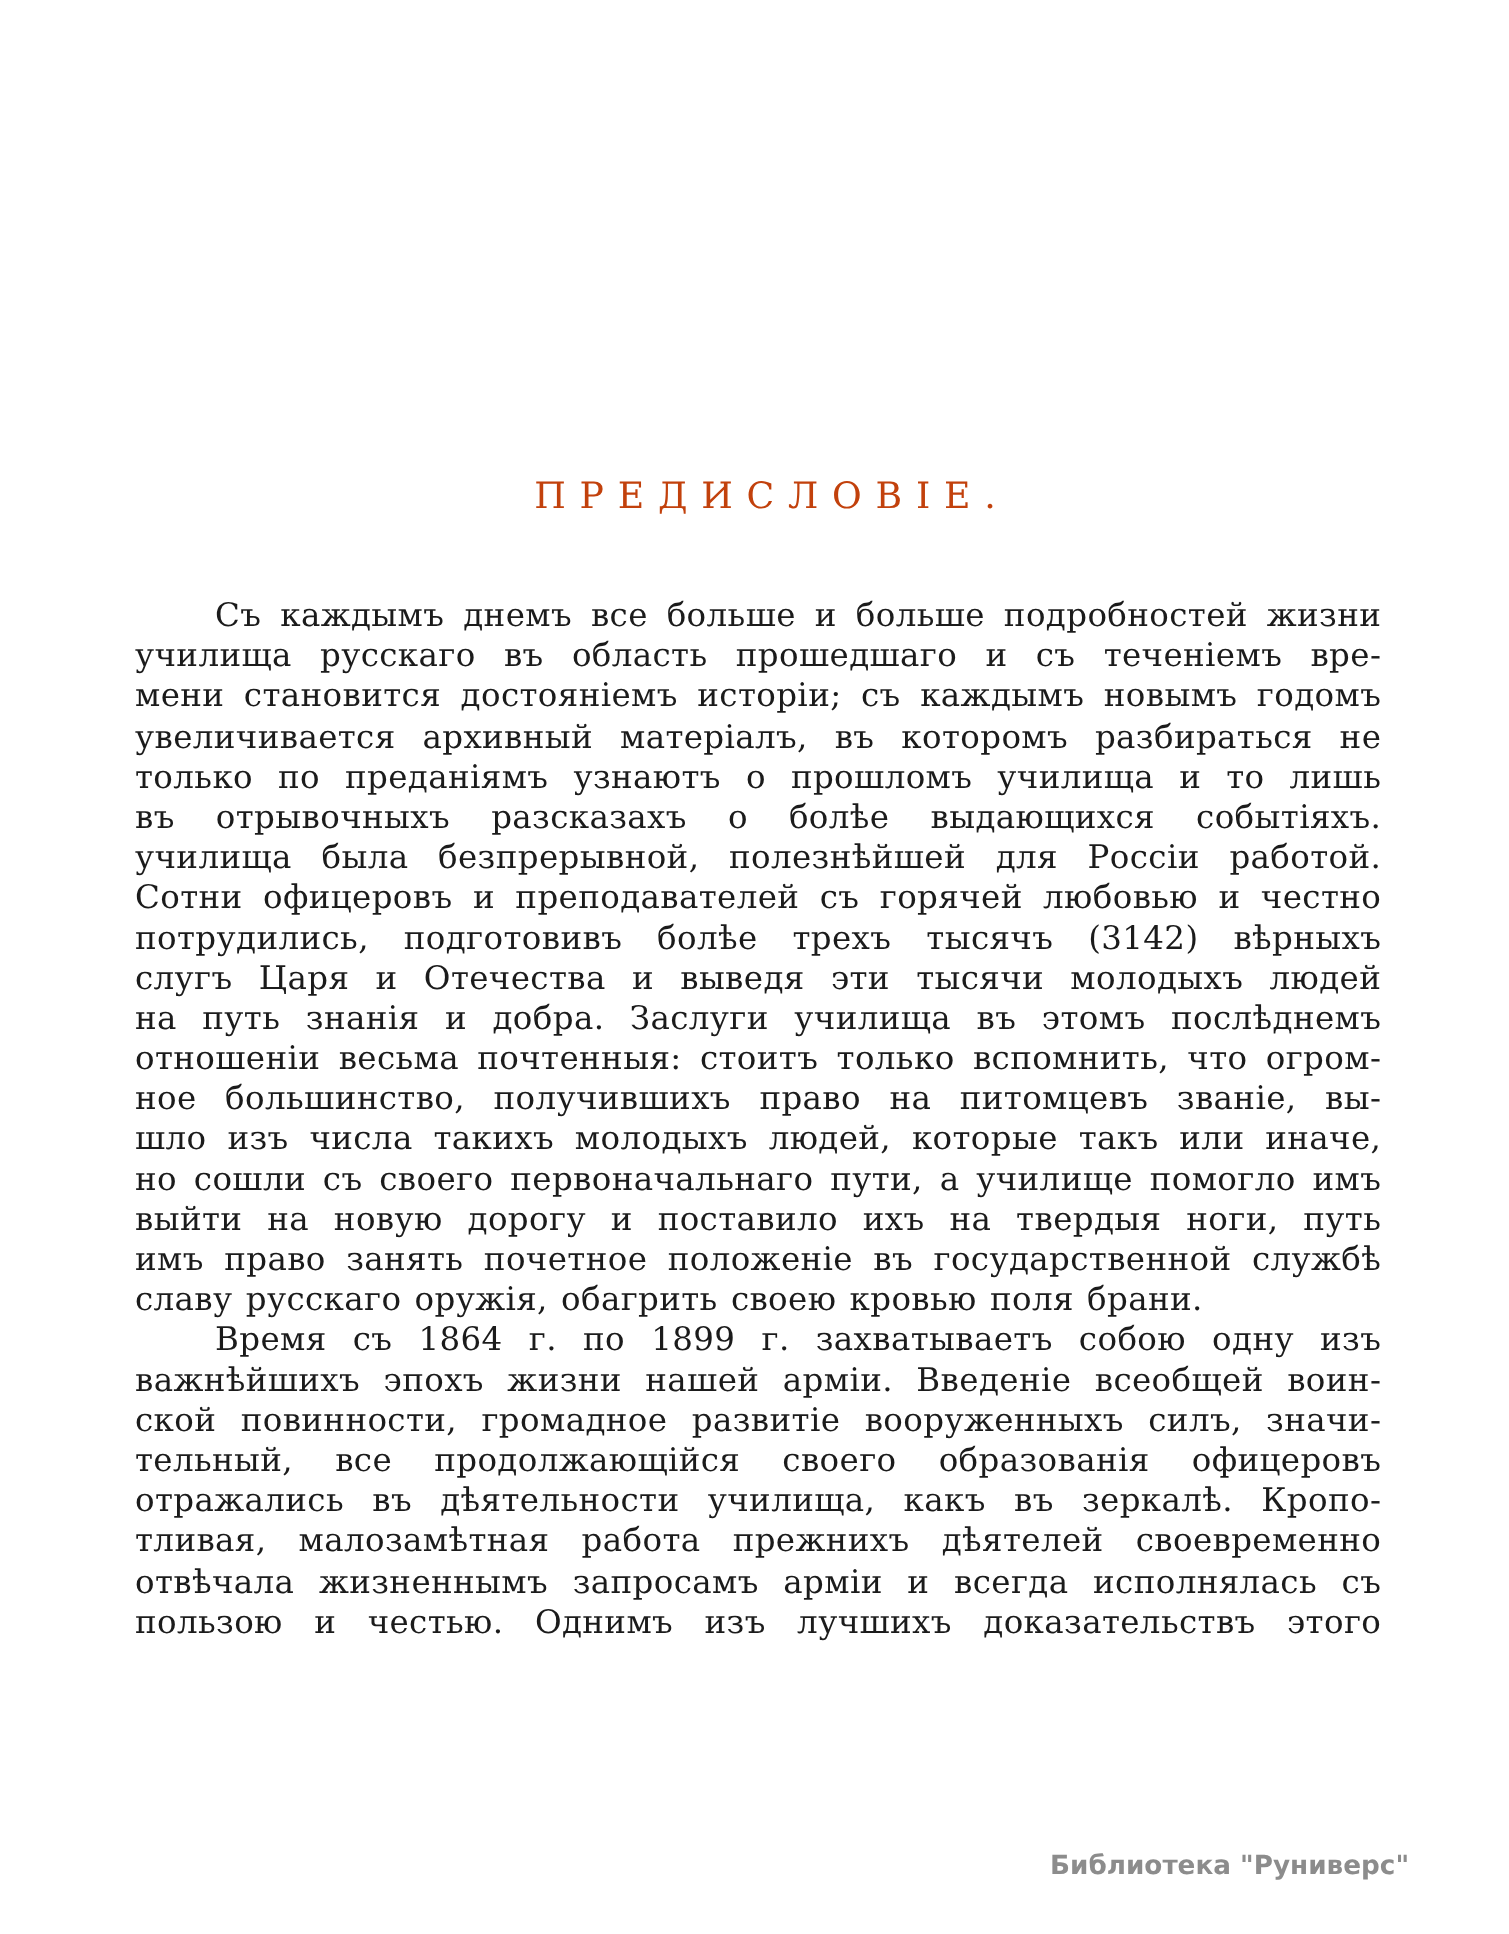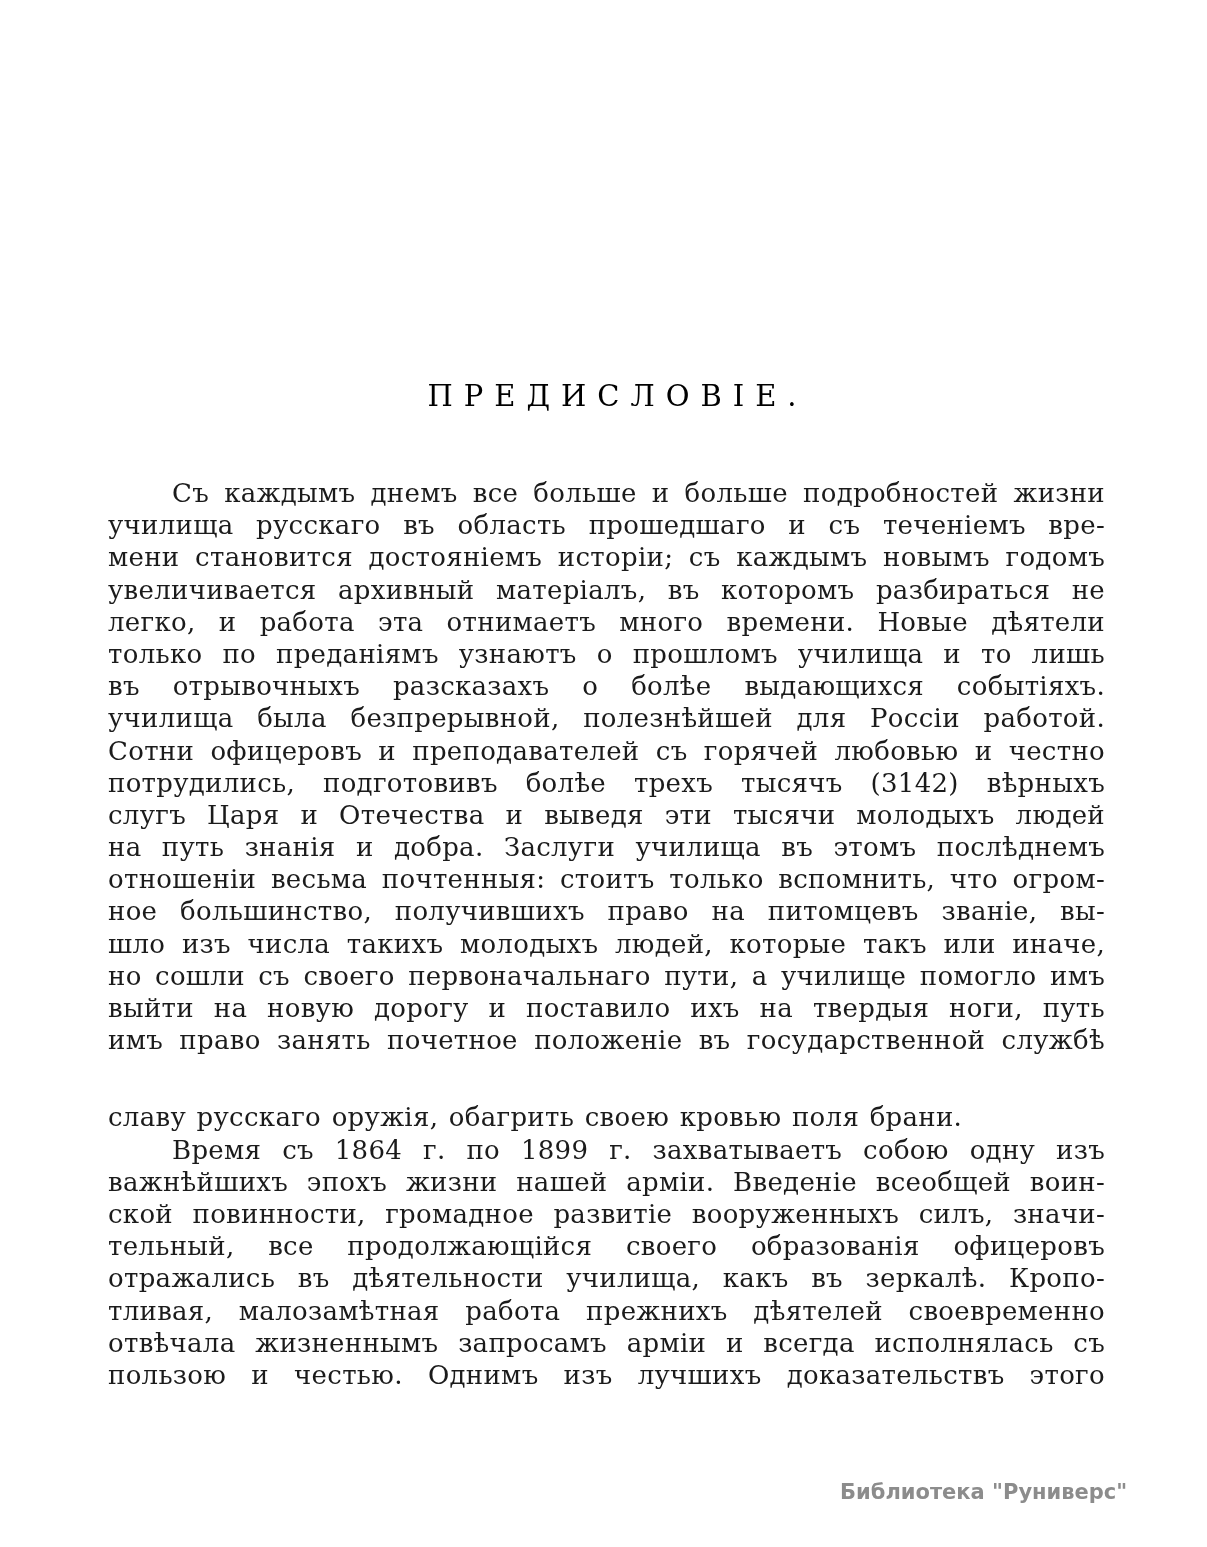--- a/index.html
+++ b/index.html
@@ -21,21 +21,21 @@
     top: 379px;
     left: 108px;
     width: 997px;
     margin: 0;
     font-size: 29px;
     font-weight: 400;
     letter-spacing: 11px;
     padding-left: 11px; 
     text-align: center;
     white-space: nowrap;
-    color: #000000;
+    color: #c2410c;
   }
   .body-block {
     position: absolute;
     top: 477px;
     left: 108px;
     width: 997px;
   }
   .line {
     height: 32.2px;
     line-height: 32.2px;
@@ -46,21 +46,20 @@
     text-align-last: justify;
     overflow: visible;
   }
   .line.first {
     text-indent: 64px;
   }
   .line.parend {
     text-align: right;
     text-align-last: left;
     word-spacing: 2px;
-    margin-top: 45px;
   }
   .watermark {
     position: absolute;
     top: 1480px;
     left: 840px;
     font-family: "DejaVu Sans", "Liberation Sans", sans-serif;
     font-size: 21px;
     font-weight: 700;
     color: #8c8c8c;
     white-space: nowrap;
@@ -72,21 +71,20 @@
 <div class="page">
 
   <h1 class="title">ПРЕДИСЛОВІЕ.</h1>
 
   <div class="body-block">
 
     <div class="line first">Съ каждымъ днемъ все больше и больше подробностей жизни</div>
     <div class="line">училища русскаго въ область прошедшаго и съ теченіемъ вре-</div>
     <div class="line">мени становится достояніемъ исторіи; съ каждымъ новымъ годомъ</div>
     <div class="line">увеличивается архивный матеріалъ, въ которомъ разбираться не</div>
-    <div class="line">легко, и работа эта отнимаетъ много времени. Новые дѣятели</div>
     <div class="line">только по преданіямъ узнаютъ о прошломъ училища и то лишь</div>
     <div class="line">въ отрывочныхъ разсказахъ о болѣе выдающихся событіяхъ.</div>
     <div class="line">училища была безпрерывной, полезнѣйшей для Россіи работой.</div>
     <div class="line">Сотни офицеровъ и преподавателей съ горячей любовью и честно</div>
     <div class="line">потрудились, подготовивъ болѣе трехъ тысячъ (3142) вѣрныхъ</div>
     <div class="line">слугъ Царя и Отечества и выведя эти тысячи молодыхъ людей</div>
     <div class="line">на путь знанія и добра. Заслуги училища въ этомъ послѣднемъ</div>
     <div class="line">отношеніи весьма почтенныя: стоитъ только вспомнить, что огром-</div>
     <div class="line">ное большинство, получившихъ право на питомцевъ званіе, вы-</div>
     <div class="line">шло изъ числа такихъ молодыхъ людей, которые такъ или иначе,</div>

